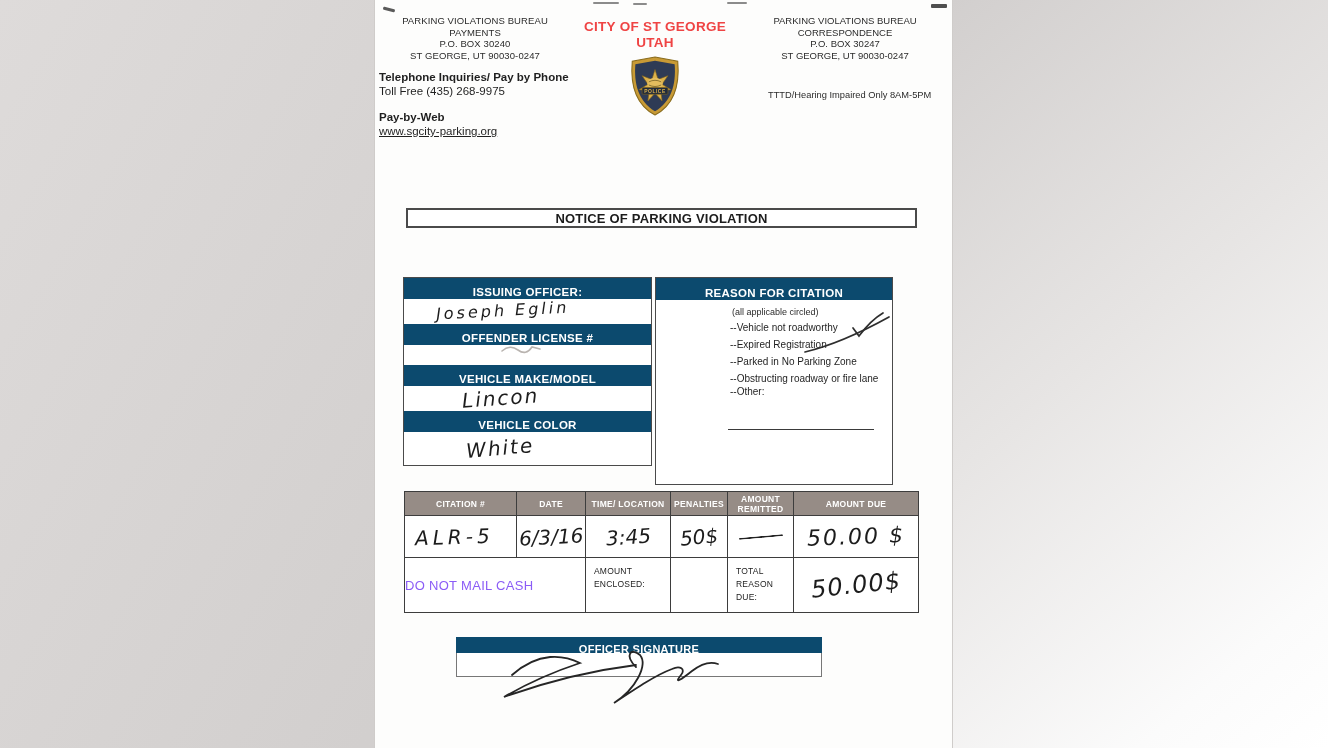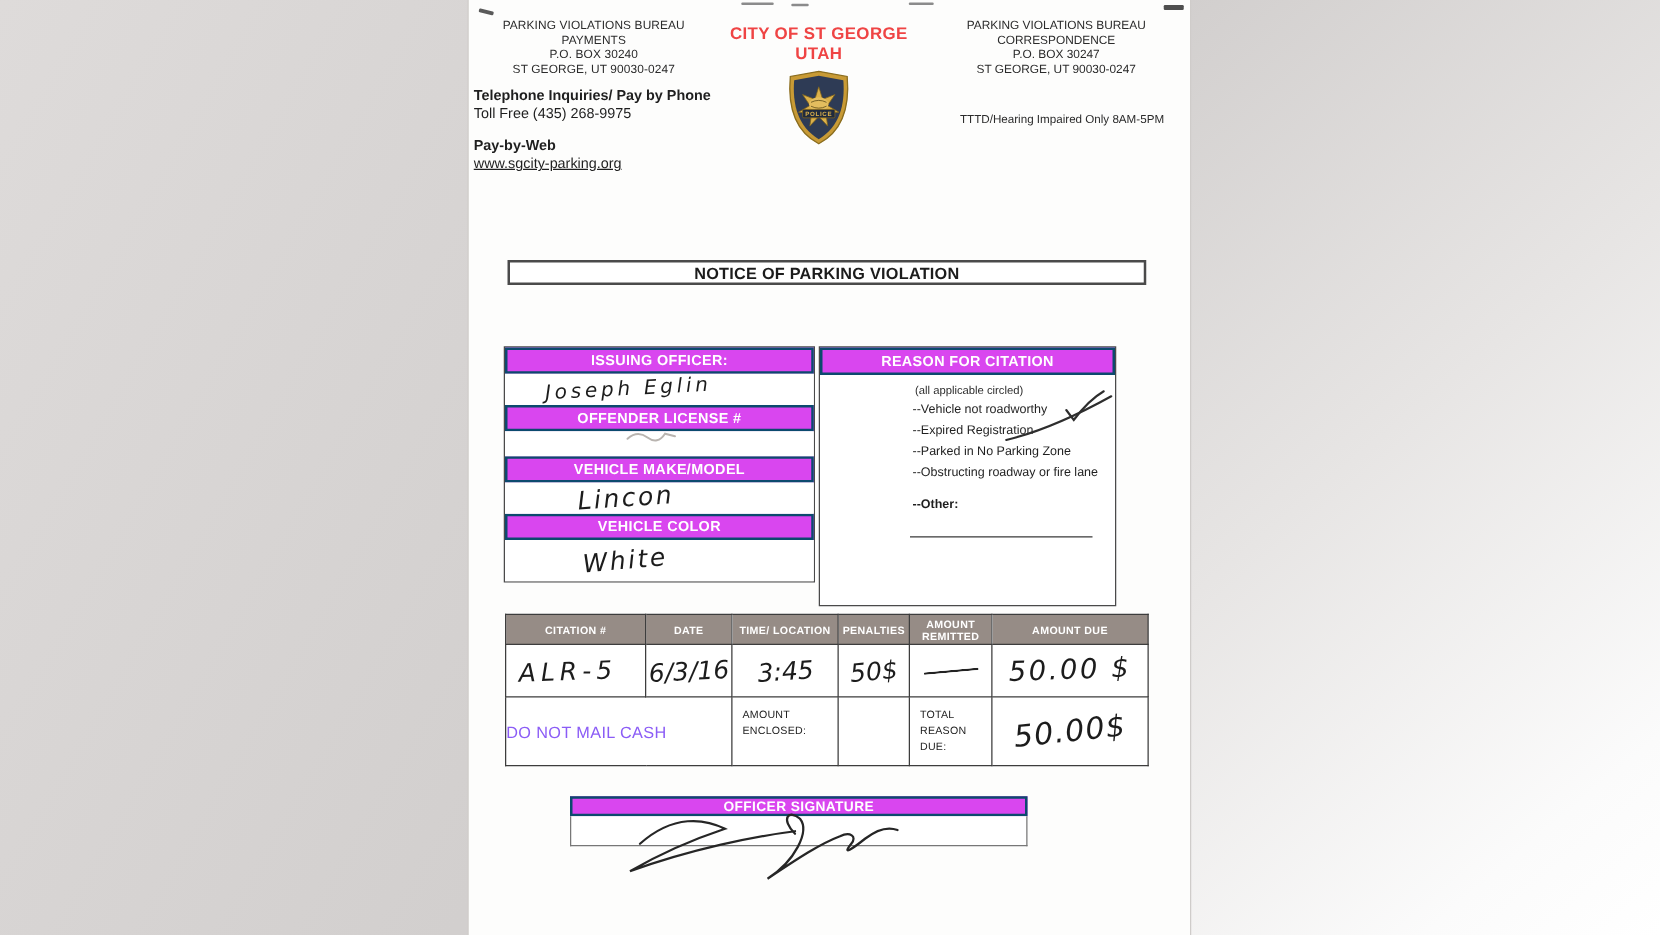--- a/index.html
+++ b/index.html
@@ -49,21 +49,21 @@
     text-align:center; font-weight:bold; font-size:13px; line-height:17px; color:#1c1c1c;
     letter-spacing:.2px;
   }
 
   
   .left-form {
     position:absolute; left:28px; top:277px; width:249px; height:189px;
     border:1.5px solid #4a4a4a; background:#fff;
   }
   .bar {
-    background:#d946ef; border:2px solid #0c4a6e;
+    background:#0c4a6e; border:5px solid #0c4a6e;
     color:#fff; font-weight:bold; font-size:11.5px; text-align:center;
     letter-spacing:.3px;
   }
   .left-form .bar { height:21px; line-height:19px; }
   .form-value { position:relative; background:#fff; }
   .hw {
     font-family:"DejaVu Sans", sans-serif; font-style:italic; color:#1c1c1c;
     white-space:nowrap;
   }
 
@@ -175,21 +175,21 @@
     </div>
   </div>
 
   <div class="reason-box">
     <div class="bar">REASON FOR CITATION</div>
     <div class="reason-instruction">(all applicable circled)</div>
     <div class="reason-item" style="top:44px;">--Vehicle not roadworthy</div>
     <div class="reason-item" style="top:61px;">--Expired Registration</div>
     <div class="reason-item" style="top:78px;">--Parked in No Parking Zone</div>
     <div class="reason-item" style="top:95px;">--Obstructing roadway or fire lane</div>
-    <div class="reason-item" style="top:120px;font-weight:bold;">--Other:</div>
+    <div class="reason-item" style="top:108px;">--Other:</div>
     <div class="reason-blank-line"></div>
     <svg class="reason-marks" width="238" height="208" viewBox="0 0 238 208">
       <path d="M197,50 l6,8 q12,-16 24,-23" stroke="#2e2e2e" stroke-width="1.7" fill="none" stroke-linecap="round"></path>
       <path d="M149,74 C178,67 206,54 233,39" stroke="#2e2e2e" stroke-width="1.7" fill="none" stroke-linecap="round"></path>
     </svg>
   </div>
 
   <table class="cite-table">
     <colgroup>
       <col style="width:112px">

